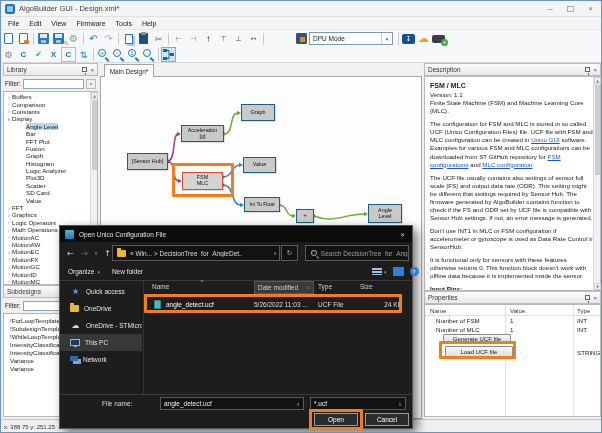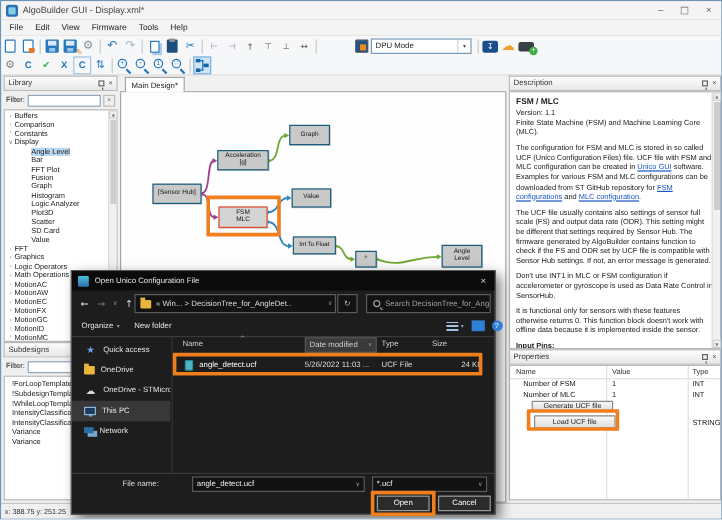--- a/index.html
+++ b/index.html
@@ -111,21 +111,21 @@
 .helpc{width:9px;height:9px;border-radius:50%;background:#2f7fd6;color:#fff;font-size:6px;display:flex;align-items:center;justify-content:center}
 svg{position:absolute;left:0;top:0;z-index:2;pointer-events:none}
 </style>
 </head>
 <body>
 
 <div id="app">
 
   <div class="abs titlebar">
     <span class="appico"></span>
-    <span class="titletxt">AlgoBuilder GUI - Display.xml*</span>
+    <span class="titletxt">AlgoBuilder GUI - Design.xml*</span>
     <span class="winctl">
       <span>–</span>
       <span class="g">□</span>
       <span>×</span>
     </span>
   </div>
 
   <div class="abs menubar">
 
   <span class="mitem">File</span>

